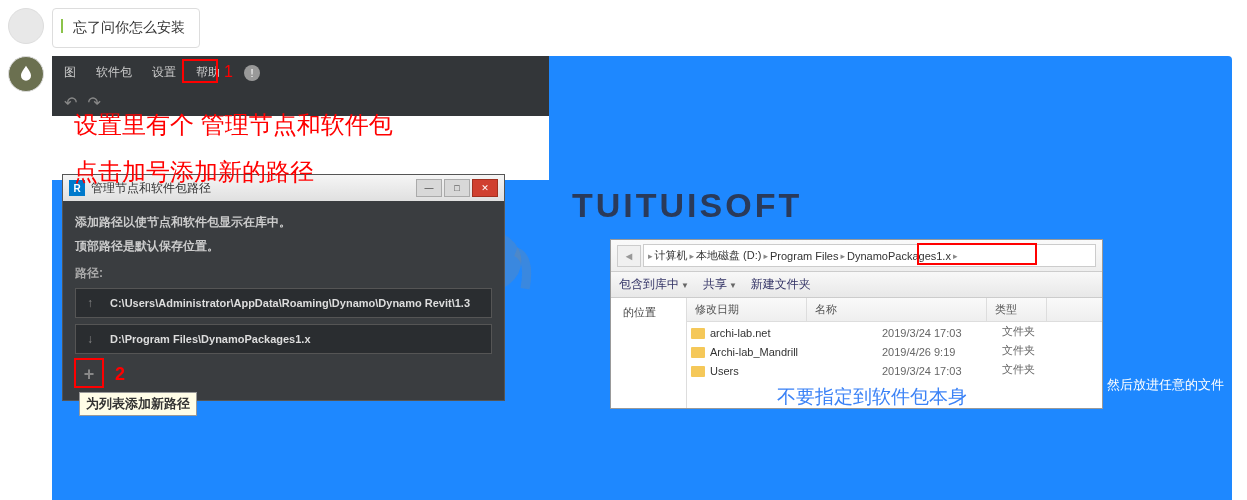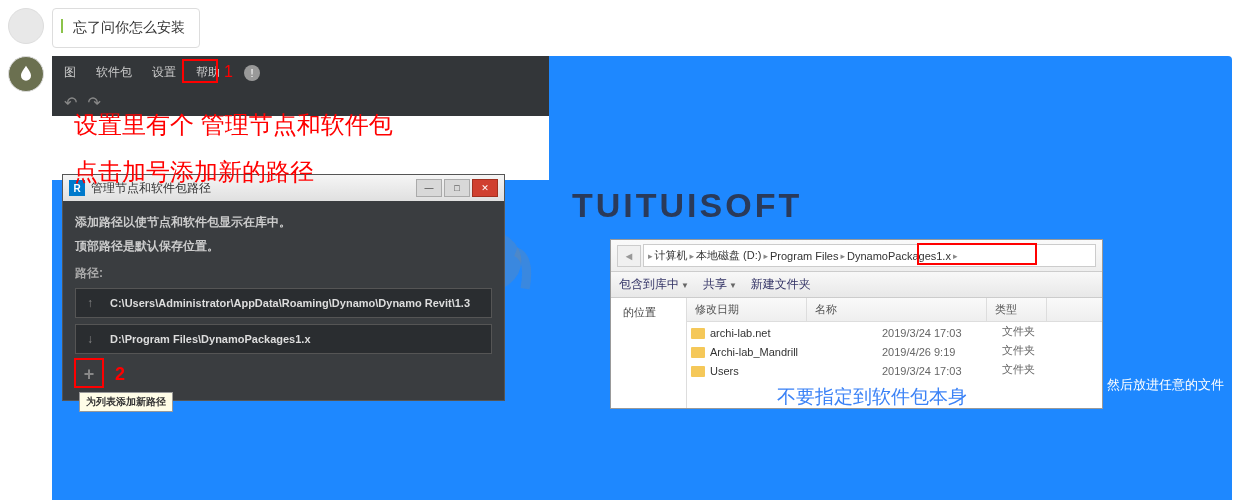--- a/index.html
+++ b/index.html
@@ -41,21 +41,21 @@
     .dialog-desc { margin-bottom: 6px; line-height: 1.5; }
     .path-label { margin: 10px 0 6px; color: #aaa; }
     .path-row { display: flex; align-items: center; background: #2a2d30; border: 1px solid #555; margin-bottom: 6px; height: 30px; }
     .path-arrow { width: 28px; text-align: center; color: #888; }
     .path-text { flex: 1; padding: 0 6px; color: #ddd; font-size: 11px; overflow: hidden; }
     
     .add-btn-row { display: flex; align-items: center; position: relative; }
     .add-btn { width: 28px; height: 28px; display: flex; align-items: center; justify-content: center; color: #888; font-size: 18px; }
     .red-box-2 { position: absolute; left: -1px; top: -2px; width: 30px; height: 30px; border: 2px solid red; }
     .annotation-2 { position: absolute; left: 40px; top: 4px; color: red; font-size: 18px; }
-    .tooltip { position: absolute; top: 32px; left: 4px; background: #fffde7; border: 1px solid #999; padding: 2px 6px; font-size: 10px; color: #333; }
+    .tooltip { position: absolute; top: 32px; left: 4px; background: #fffde7; border: 1px solid #999; padding: 2px 6px; font-size: 13px; color: #333; }
     
     .watermark-logo { position: absolute; top: 140px; left: 270px; z-index: 3; opacity: 0.9; }
     .watermark-logo svg { width: 240px; height: 130px; }
     
     .watermark-text { position: absolute; left: 520px; top: 130px; font-size: 34px; font-weight: bold; color: #2a3a5a; letter-spacing: 3px; z-index: 2; }
     .watermark-text-cn { position: absolute; left: 675px; top: 204px; font-size: 18px; color: #5a6a8a; z-index: 3; letter-spacing: 4px; }
     
     .explorer { position: absolute; top: 183px; left: 558px; width: 493px; background: #fff; border: 1px solid #999; z-index: 4; }
     .explorer-nav { display: flex; align-items: center; padding: 4px 6px; background: linear-gradient(#fafafa, #eee); border-bottom: 1px solid #ccc; font-size: 12px; }
     .nav-btn { width: 24px; height: 22px; border: 1px solid #ccc; background: #f0f0f0; margin-right: 2px; font-size: 11px; display: flex; align-items: center; justify-content: center; color: #999; }

